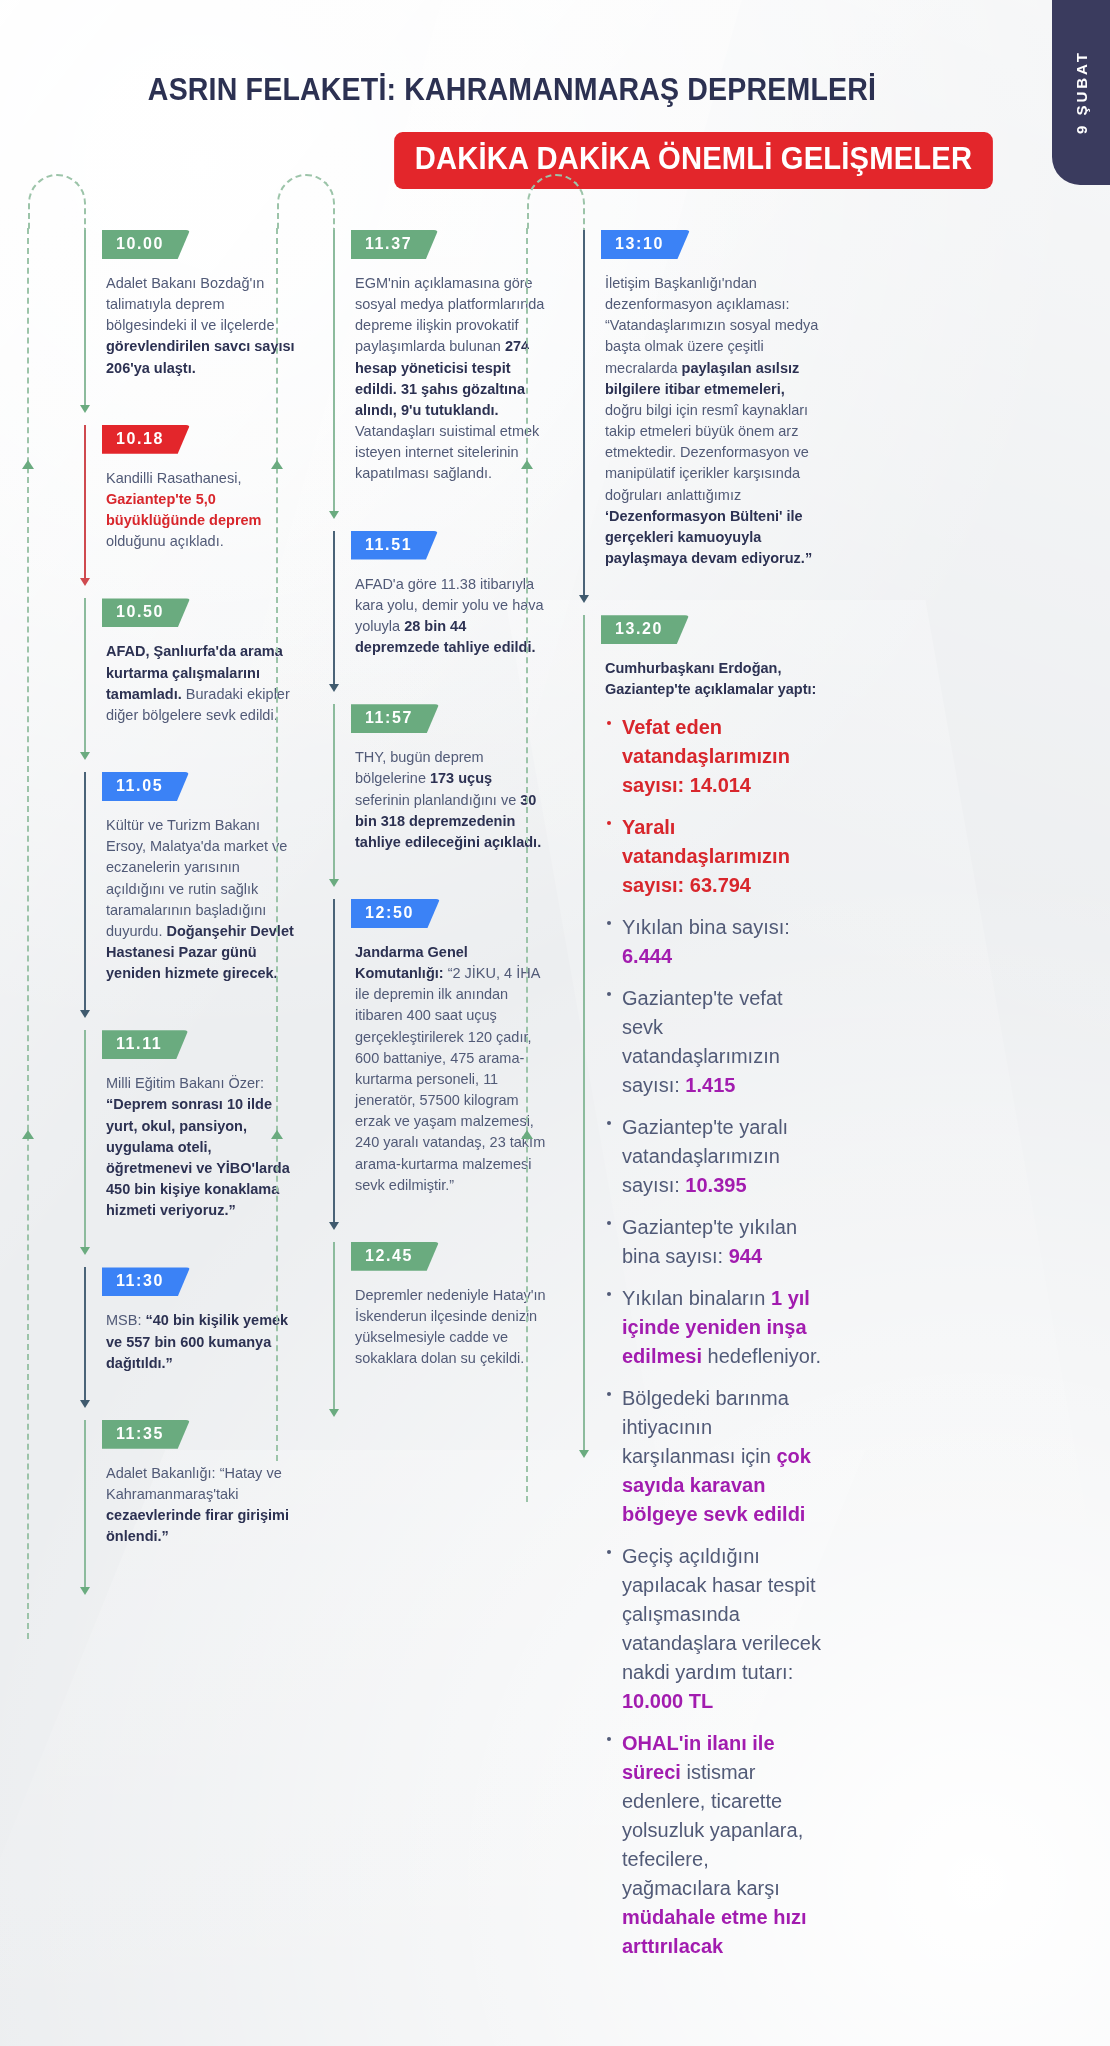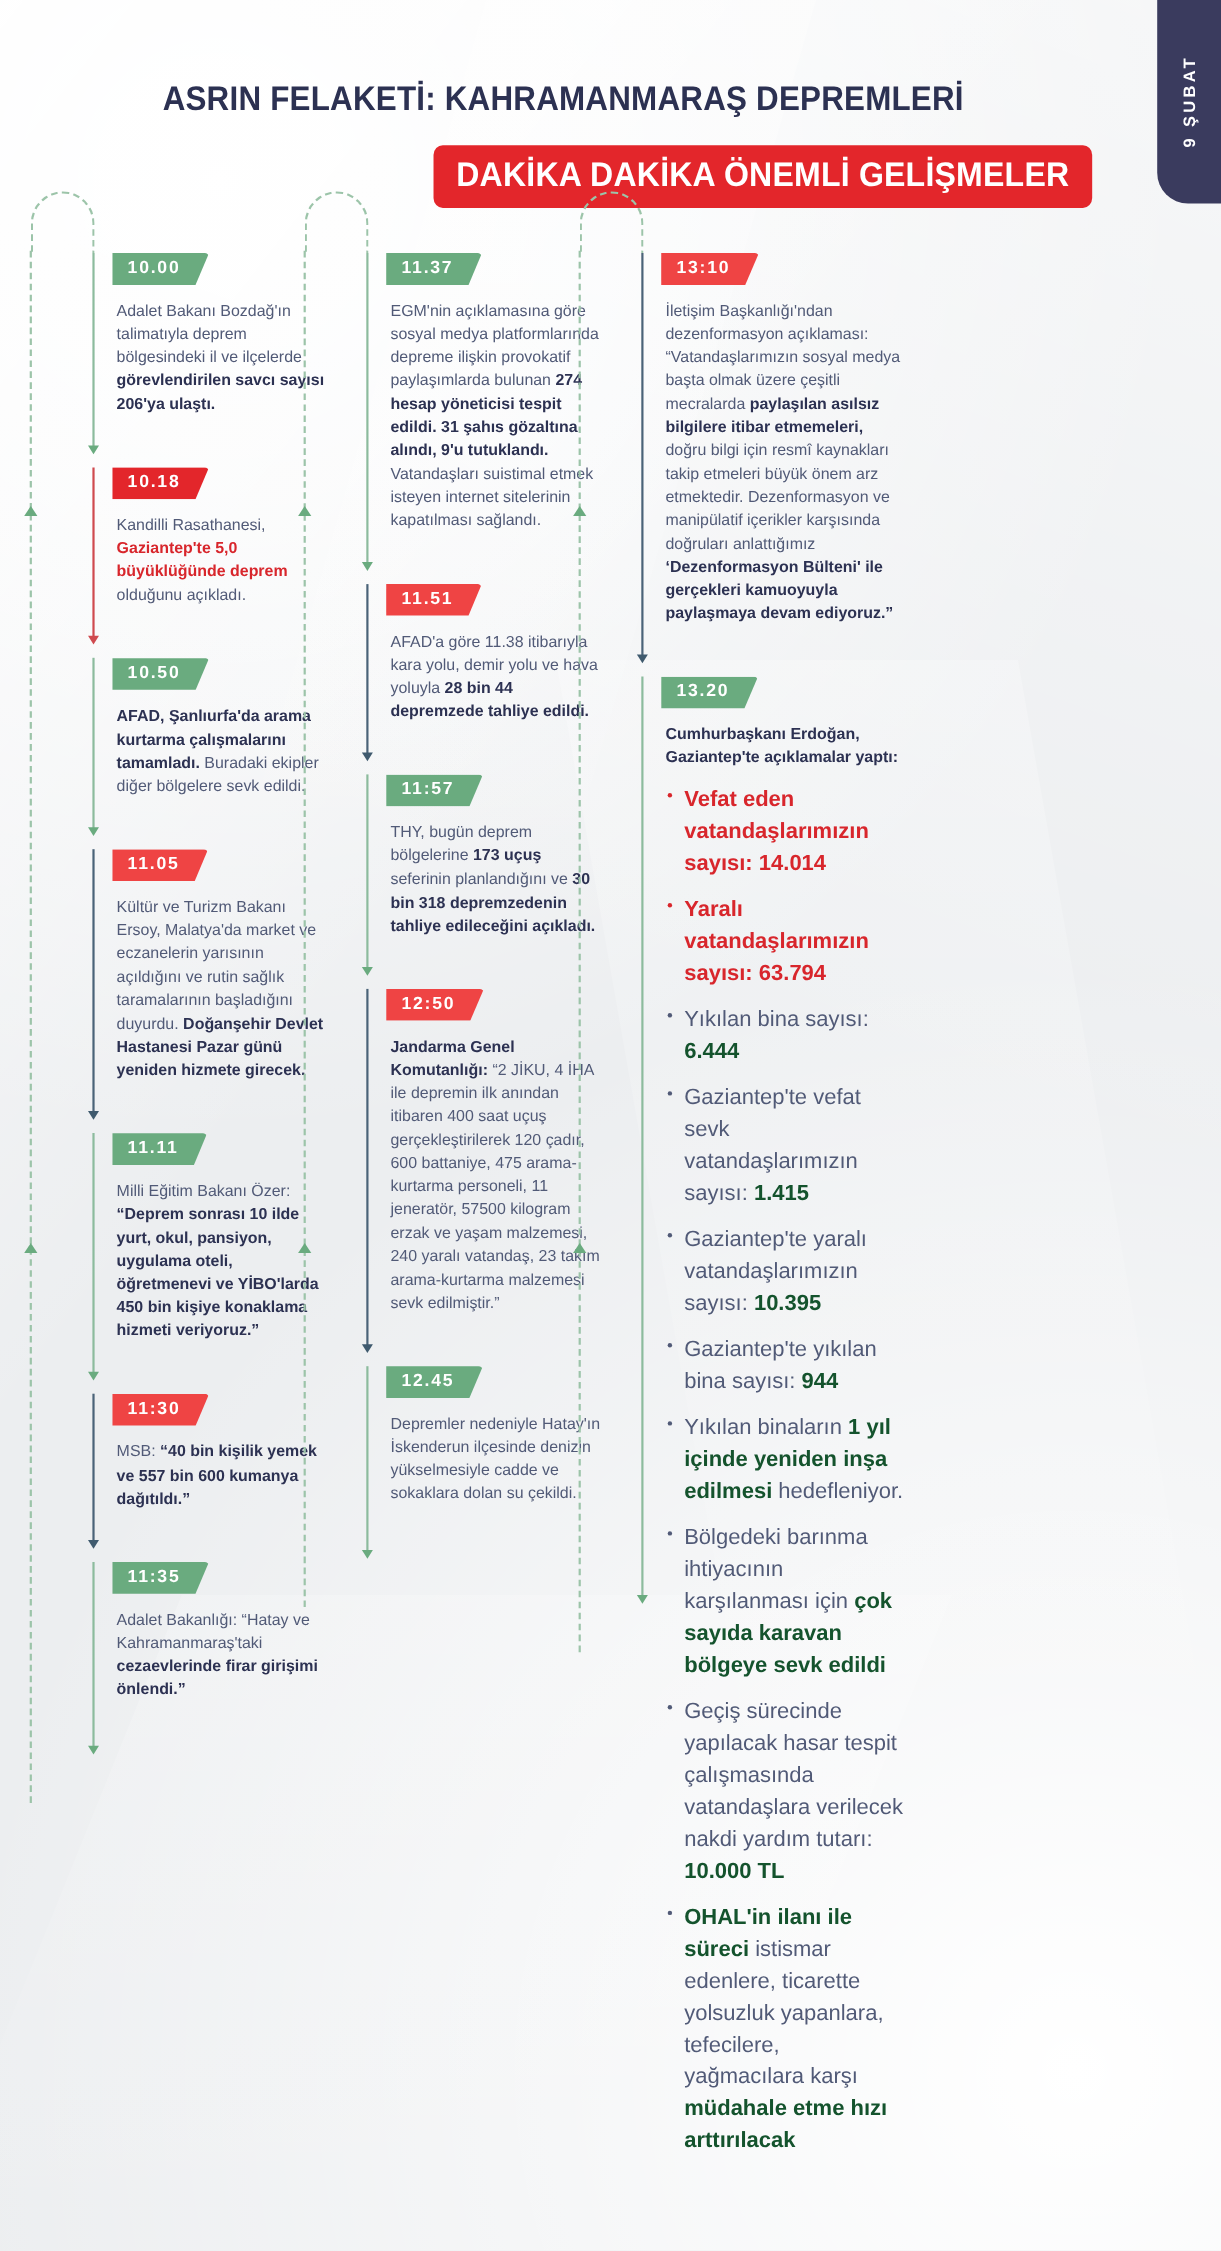--- a/index.html
+++ b/index.html
@@ -96,21 +96,21 @@
     font-weight: 800;
     letter-spacing: 1.6px;
     border-top-right-radius: 4px;
     border-bottom-right-radius: 4px;
     clip-path: polygon(0 0, 100% 0, 86% 100%, 0 100%);
     min-width: 86px;
     text-align: left;
   }
   .pin.green { background: #6aab7f; }
   .pin.red   { background: #e3262b; }
-  .pin.slate { background: #ef4444; }
+  .pin.slate { background: #3b82f6; }
 
   .body-text {
     margin-top: 14px;
     margin-left: 4px;
     color: #515a77;
     font-size: 14.5px;
     line-height: 1.46;
     max-width: 196px;
   }
   .col-3 .body-text { max-width: 216px; }
@@ -166,21 +166,21 @@
     line-height: 1.45;
   }
   ul.bullets li::before {
     content: "";
     position: absolute;
     left: 2px; top: 8px;
     width: 4px; height: 4px;
     border-radius: 50%;
     background: #515a77;
   }
-  ul.bullets li b { color: #14532d; font-weight: 700; }
+  ul.bullets li b { color: #a21caf; font-weight: 700; }
   ul.bullets li.red { color: #d8262c; font-weight: 700; }
   ul.bullets li.red::before { background: #d8262c; }
 </style>
 </head>
 <body>
 
 <div class="bg-streak streak-a"></div>
 <div class="bg-streak streak-b"></div>
 <div class="bg-streak streak-c"></div>
 
@@ -248,21 +248,21 @@
       <div class="entry"><div class="pin slate">13:10</div><div class="body-text"><span>İletişim Başkanlığı'ndan dezenformasyon açıklaması: “Vatandaşlarımızın sosyal medya başta olmak üzere çeşitli mecralarda </span><b>paylaşılan asılsız bilgilere itibar etmemeleri,</b><span> doğru bilgi için resmî kaynakları takip etmeleri büyük önem arz etmektedir. Dezenformasyon ve manipülatif içerikler karşısında doğruları anlattığımız </span><b>‘Dezenformasyon Bülteni' ile gerçekleri kamuoyuyla paylaşmaya devam ediyoruz.”</b></div><div class="spacer-md"></div></div>
       <div class="entry"><div class="pin green">13.20</div><div class="body-text"><b>Cumhurbaşkanı Erdoğan, Gaziantep'te açıklamalar yaptı:</b></div><ul class="bullets">
           <li class="red"><span class="rd">Vefat eden vatandaşlarımızın sayısı: 14.014</span></li>
           <li class="red"><span class="rd">Yaralı vatandaşlarımızın sayısı: 63.794</span></li>
           <li><span>Yıkılan bina sayısı: </span><b>6.444</b></li>
           <li><span>Gaziantep'te vefat sevk vatandaşlarımızın sayısı: </span><b>1.415</b></li>
           <li><span>Gaziantep'te yaralı vatandaşlarımızın sayısı: </span><b>10.395</b></li>
           <li><span>Gaziantep'te yıkılan bina sayısı: </span><b>944</b></li>
           <li><span>Yıkılan binaların </span><b>1 yıl içinde yeniden inşa edilmesi</b><span> hedefleniyor.</span></li>
           <li><span>Bölgedeki barınma ihtiyacının karşılanması için </span><b>çok sayıda karavan bölgeye sevk edildi</b></li>
-          <li><span>Geçiş sürecinde yapılacak hasar tespit çalışmasında vatandaşlara verilecek nakdi yardım tutarı: </span><b>10.000 TL</b></li>
+          <li><span>Geçiş açıldığını yapılacak hasar tespit çalışmasında vatandaşlara verilecek nakdi yardım tutarı: </span><b>10.000 TL</b></li>
           <li><b>OHAL'in ilanı ile süreci</b><span> istismar edenlere, ticarette yolsuzluk yapanlara, tefecilere, yağmacılara karşı </span><b>müdahale etme hızı arttırılacak</b></li>
         </ul><div class="spacer-sm"></div></div>
       <div class="seg s" style="top: 0px; height: 367.188px;"></div>
       <div class="arrow s" style="top: 365.188px;"></div>
       <div class="seg g" style="top: 385.188px; height: 836.734px;"></div>
       <div class="arrow g" style="top: 1219.92px;"></div>
       <div class="loop" style="left: -56px; width: 58px; height: 56px; top: -56px; position: absolute;"></div>
       <div style="position: absolute; left: -57px; top: -2px; width: 0px; border-left: 2px dashed rgb(156, 196, 169); height: 1273.92px;"></div>
       <div class="loop-up-arrow" style="left: -62px; top: 230px;"></div>
       <div class="loop-up-arrow" style="left: -62px; top: 900px;"></div>

